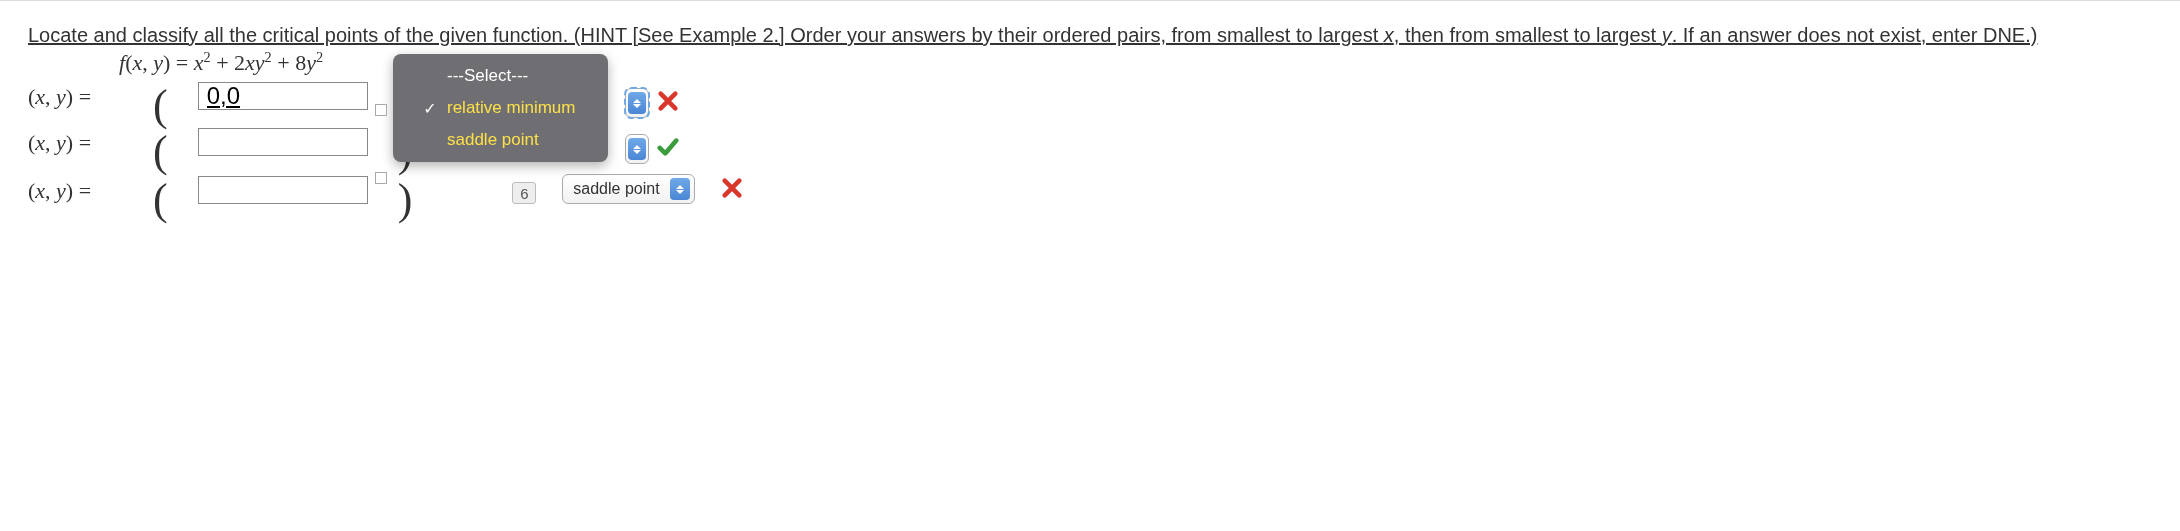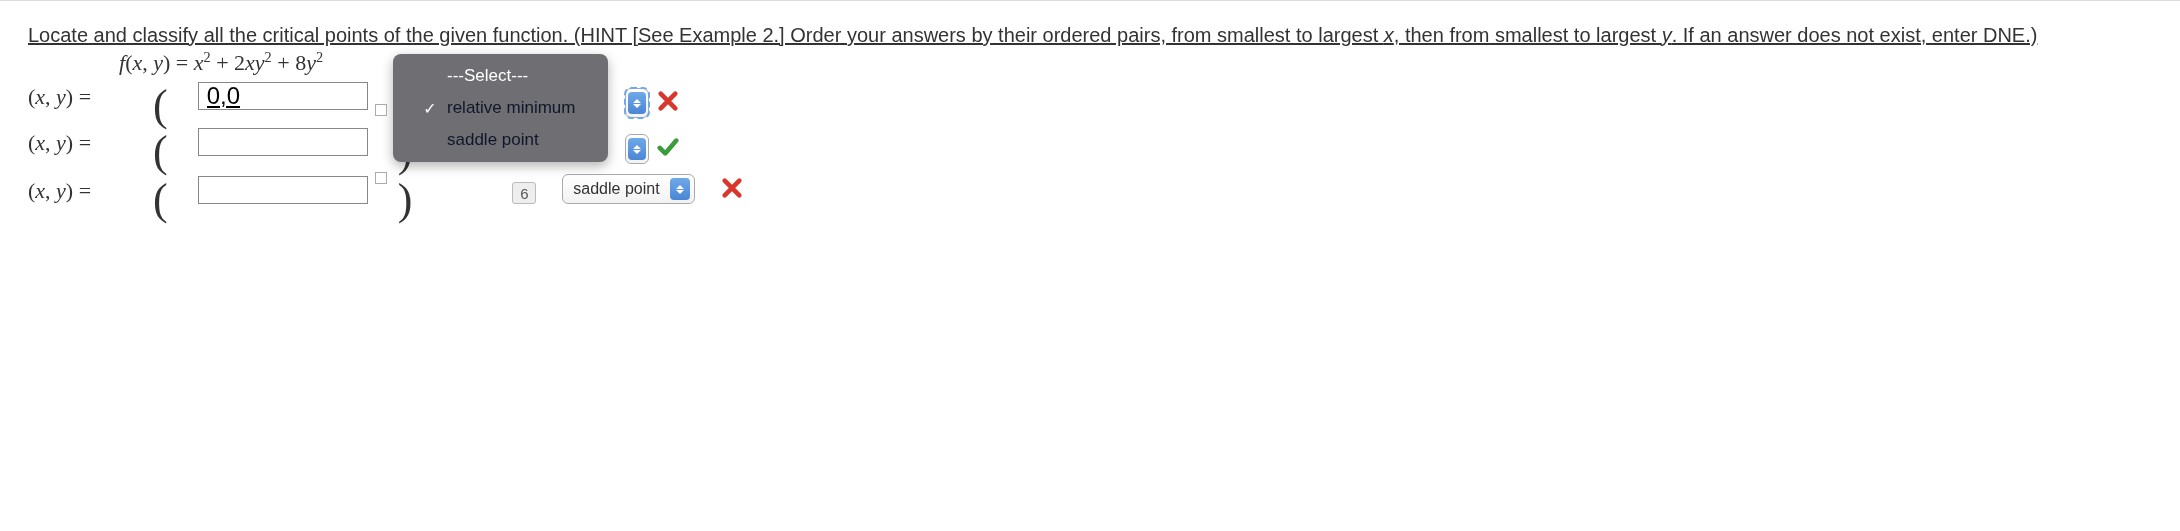--- a/index.html
+++ b/index.html
@@ -100,21 +100,21 @@
     background: #6f6f73;
     border-radius: 8px;
     padding: 6px 16px;
     box-shadow: 0 4px 12px rgba(0,0,0,0.3);
     z-index: 50;
   }
   .menu .item {
     display: flex;
     align-items: center;
     padding: 6px 14px 6px 12px;
-    color: #0f172a;
+    color: #fde047;
     font-size: 17px;
     gap: 8px;
     cursor: pointer;
   }
   .menu .item .chkslot {
     width: 18px; flex: 0 0 18px; display:flex; align-items:center; justify-content:center;
   }
   .menu .item .chkslot::before { content: ""; }
   .menu .item.checked .chkslot::before {
     content: "✓";

